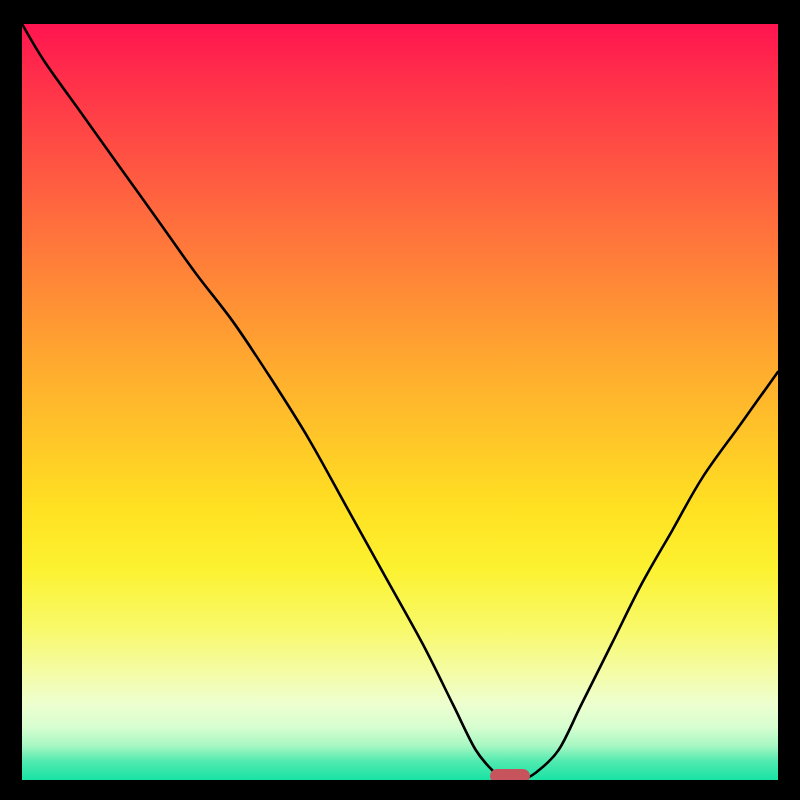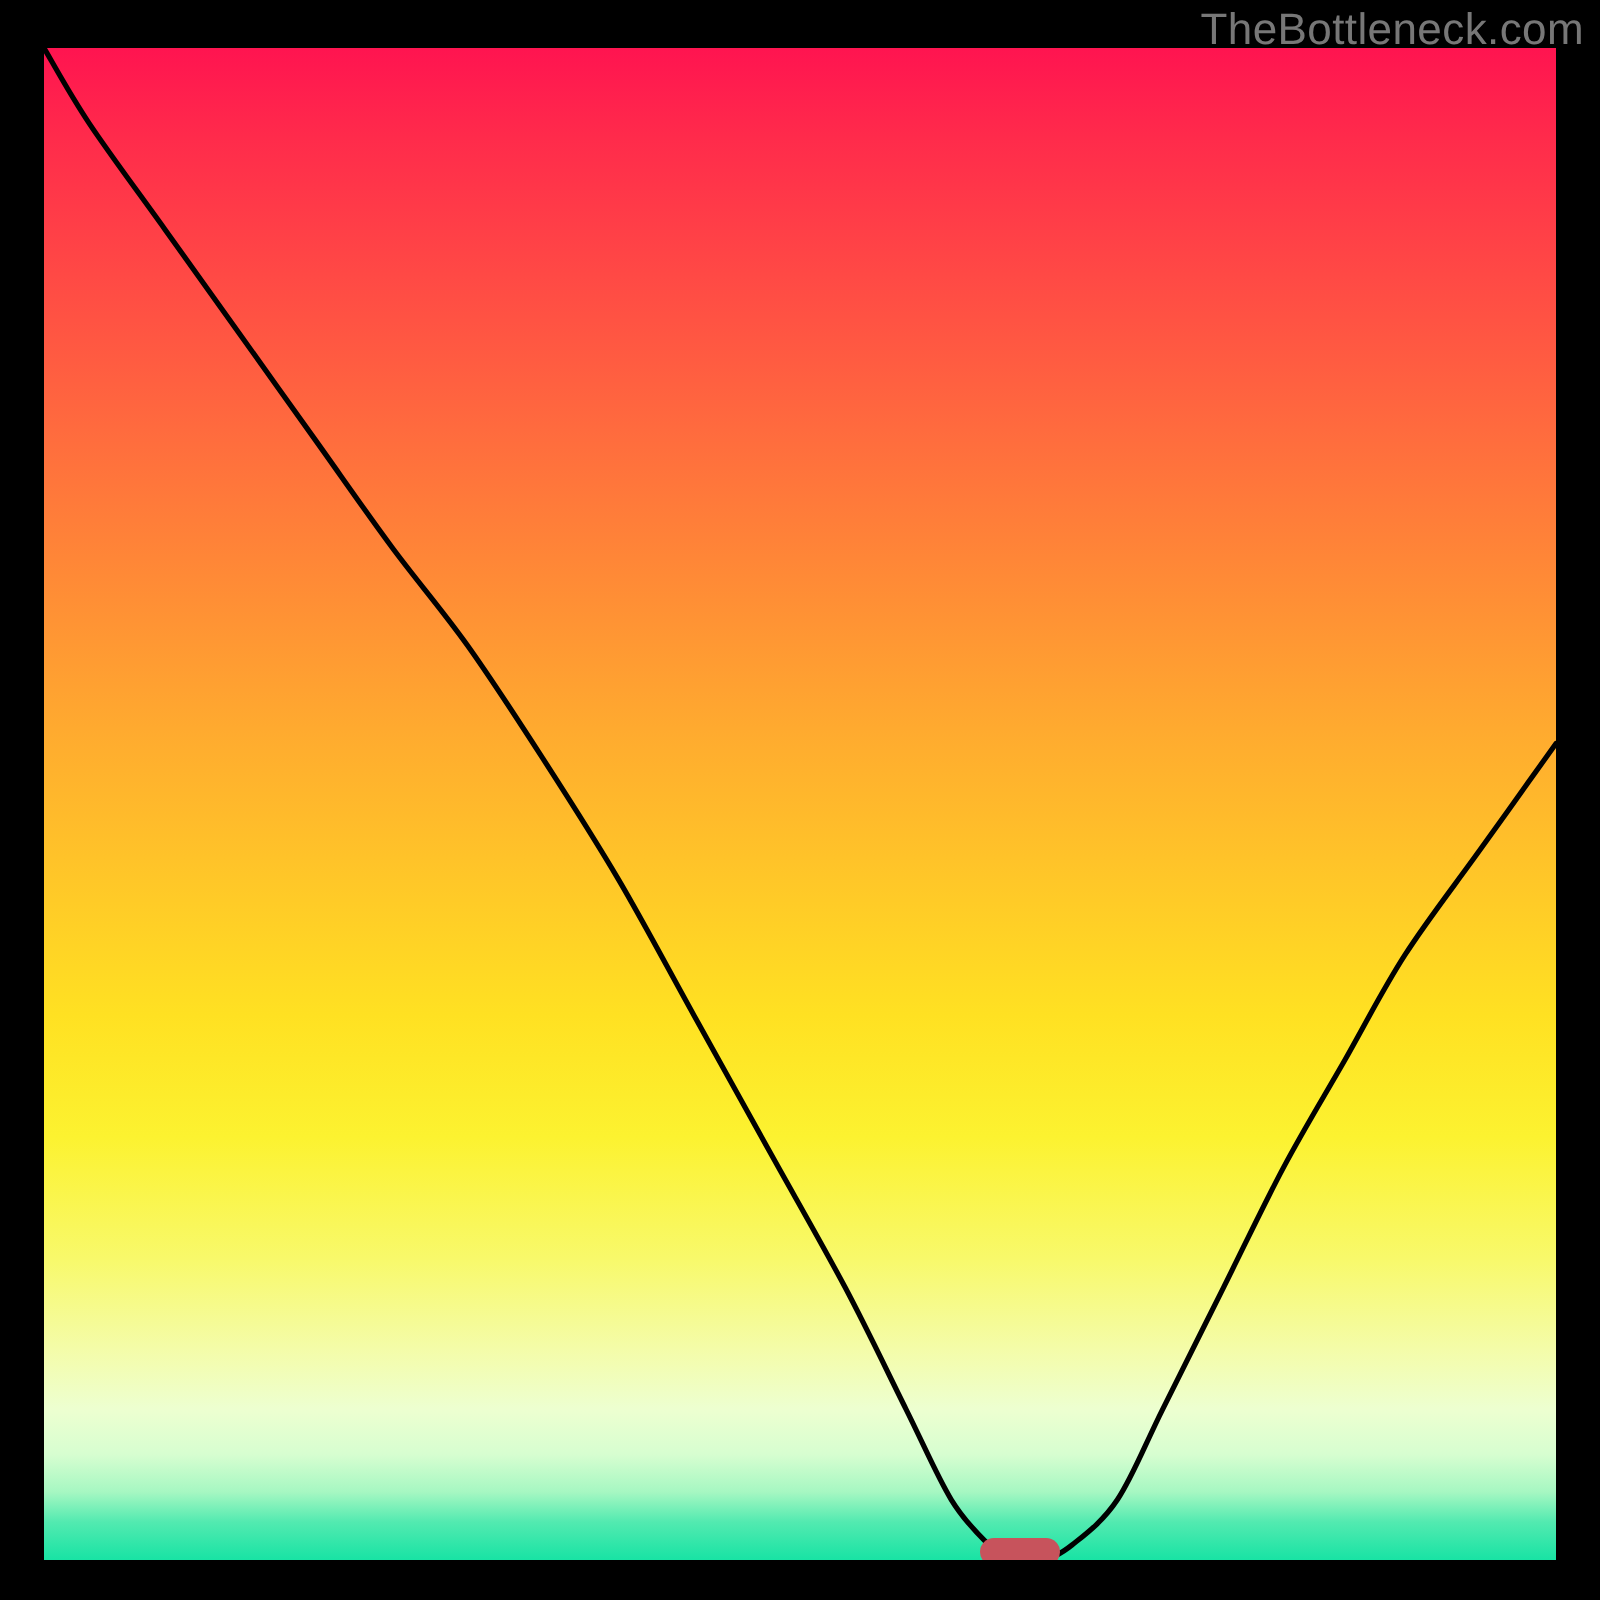--- a/index.html
+++ b/index.html
@@ -64,21 +64,20 @@
     border-radius: 7px;
     background: #c7535c;
     z-index: 3;
   }
   svg { display: block; }
 </style>
 </head>
 <body>
 
 <div class="frame">
-  <div class="watermark">TheBottleneck.com</div>
 
   <div class="plot-area">
     <div class="gradient"></div>
 
     <svg id="curve-svg" width="756" height="756" viewBox="0 0 756 756" style="position:absolute; inset:0; z-index:2;">
       <path id="curve-path" d="M 0 0 C 3.78 6.300000000000011, 12.6 22.680000000000064, 22.68 37.80000000000007 C 32.76 52.92000000000007, 47.88 73.08000000000004, 60.480000000000004 90.72000000000003 C 73.08 108.36000000000001, 85.68 125.99999999999999, 98.28 143.64 C 110.88 161.28, 123.47999999999999 178.92000000000007, 136.07999999999998 196.56000000000006 C 148.67999999999998 214.20000000000005, 161.28 232.46999999999997, 173.88 249.47999999999996 C 186.48 266.48999999999995, 199.08 280.98, 211.68 298.62 C 224.28 316.26, 236.88000000000002 335.78999999999996, 249.48000000000002 355.32 C 262.08000000000004 374.85, 274.68000000000006 394.38, 287.28000000000003 415.8 C 299.88 437.22, 312.48 461.16, 325.08 483.84000000000003 C 337.67999999999995 506.52000000000004, 350.28 529.2, 362.88 551.88 C 375.48 574.56, 389.34000000000003 598.5000000000001, 400.68 619.9200000000001 C 412.02 641.34, 422.09999999999997 662.76, 430.91999999999996 680.4 C 439.73999999999995 698.04, 446.66999999999996 714.42, 453.59999999999997 725.76 C 460.53 737.1, 467.46 743.4000000000001, 472.5 748.44 C 477.54 753.48, 479.43 754.74, 483.84000000000003 756 C 488.25000000000006 757.26, 493.92 757.26, 498.96000000000004 756 C 504.00000000000006 754.74, 507.78000000000003 753.48, 514.08 748.44 C 520.38 743.4000000000001, 529.2 737.1, 536.76 725.76 C 544.3199999999999 714.42, 550.6199999999999 698.04, 559.4399999999999 680.4 C 568.26 662.76, 579.6 640.08, 589.6800000000001 619.9200000000001 C 599.7600000000001 599.7600000000001, 609.8399999999999 578.34, 619.92 559.44 C 630 540.5400000000001, 640.0799999999999 524.16, 650.16 506.52 C 660.24 488.88, 669.06 471.23999999999995, 680.4 453.59999999999997 C 691.74 435.96, 705.5999999999999 418.32, 718.1999999999999 400.68 C 730.8 383.04, 749.7 356.58, 756 347.76" stroke="#000" stroke-width="2.6" fill="none" stroke-linecap="round" stroke-linejoin="round"></path>
     </svg>
 
     <div id="marker" class="marker" style="left: 467.62px; top: 745px;"></div>
   </div>

